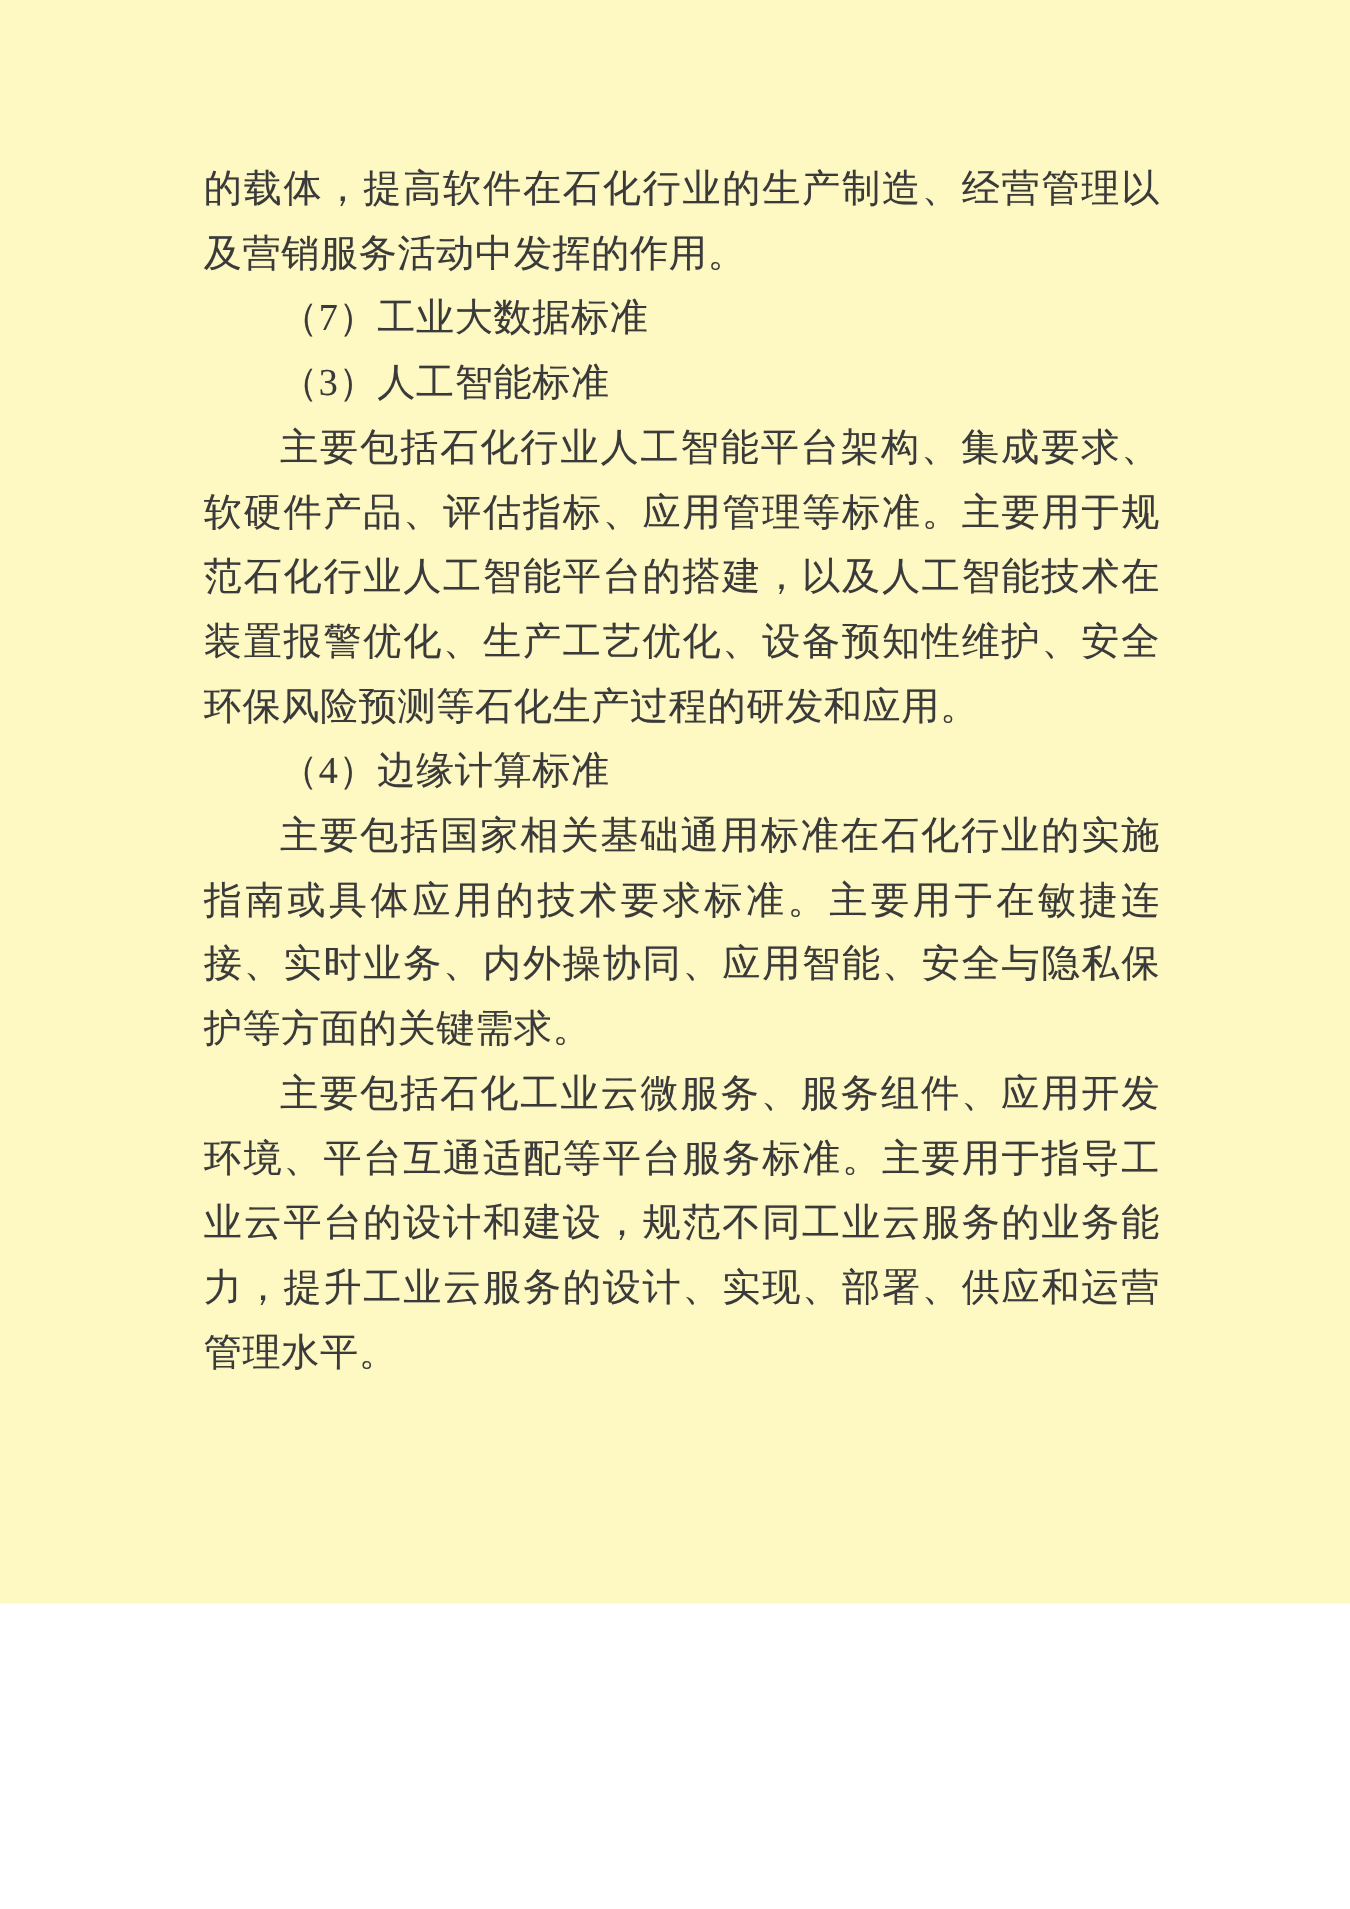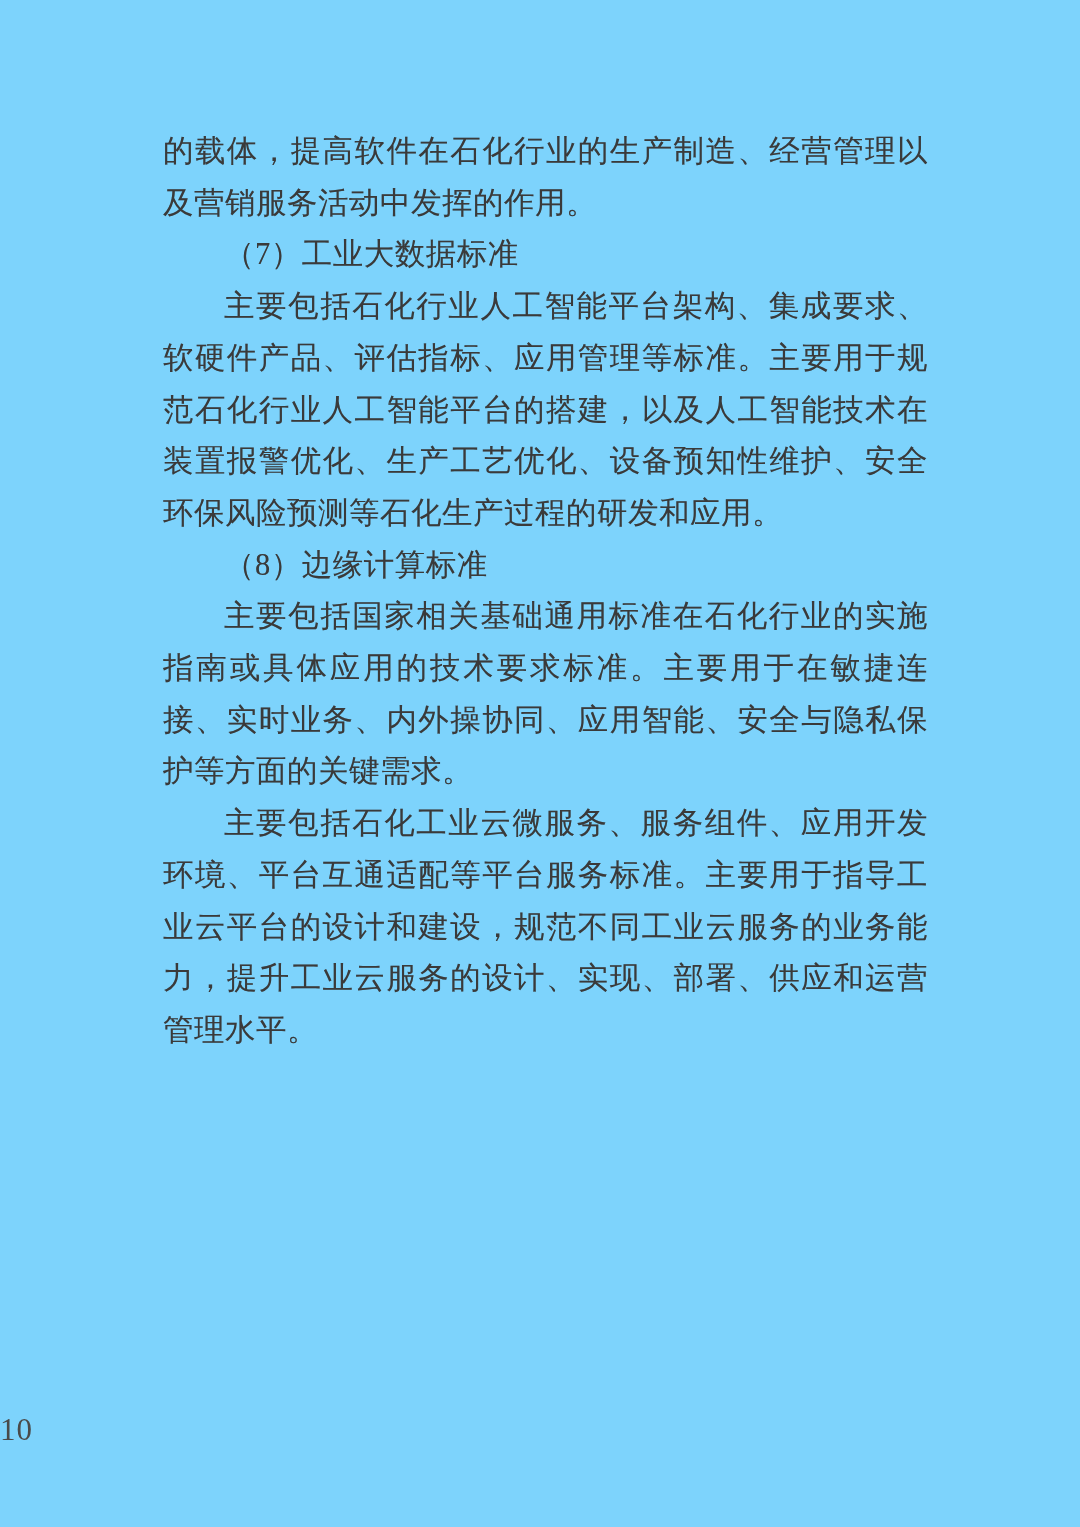--- a/index.html
+++ b/index.html
@@ -4,22 +4,22 @@
 <style>
   html, body {
     margin: 0;
     padding: 0;
     background: #ffffff;
     font-family: "Liberation Serif", "DejaVu Serif", serif;
   }
   .page {
     position: relative;
     width: 1080px;
-    height: 1527px;
-    background: #7dd3fc;
+    height: 1283px;
+    background: #fef9c3;
     overflow: hidden;
   }
   .content {
     position: absolute;
     left: 163px;
     top: 126px;
     width: 765px;
     font-size: 30.5px;
     line-height: 51.7px;
     color: #3a3a3a;
@@ -50,19 +50,20 @@
     letter-spacing: 1px;
   }
 </style>
 </head>
 <body>
 
 <div class="page">
   <div class="content">
     <p class="para-continuation">的载体，提高软件在石化行业的生产制造、经营管理以及营销服务活动中发挥的作用。</p>
     <p class="para-heading">（7）工业大数据标准</p>
+    <p class="para-heading">（3）人工智能标准</p>
     <p class="para-body">主要包括石化行业人工智能平台架构、集成要求、软硬件产品、评估指标、应用管理等标准。主要用于规范石化行业人工智能平台的搭建，以及人工智能技术在装置报警优化、生产工艺优化、设备预知性维护、安全环保风险预测等石化生产过程的研发和应用。</p>
-    <p class="para-heading">（8）边缘计算标准</p>
+    <p class="para-heading">（4）边缘计算标准</p>
     <p class="para-body">主要包括国家相关基础通用标准在石化行业的实施指南或具体应用的技术要求标准。主要用于在敏捷连接、实时业务、内外操协同、应用智能、安全与隐私保护等方面的关键需求。</p>
     <p class="para-body">主要包括石化工业云微服务、服务组件、应用开发环境、平台互通适配等平台服务标准。主要用于指导工业云平台的设计和建设，规范不同工业云服务的业务能力，提升工业云服务的设计、实现、部署、供应和运营管理水平。</p>
   </div>
   <div class="page-number">10</div>
 </div>
 
 </body></html>

